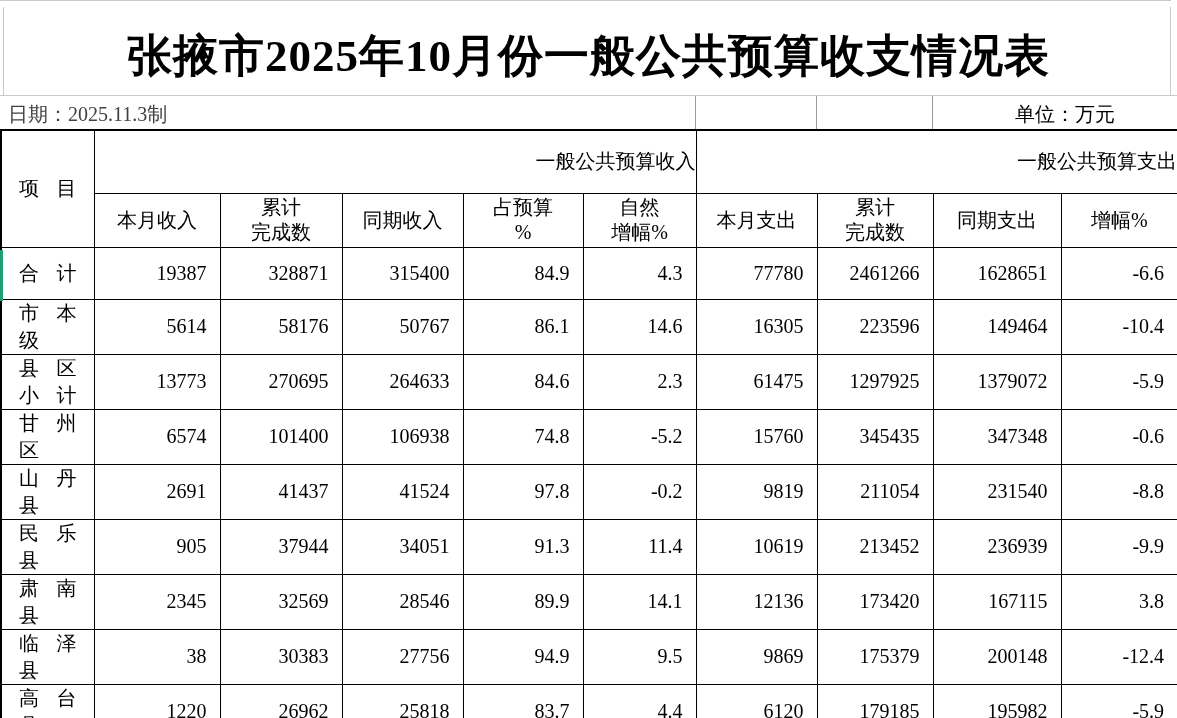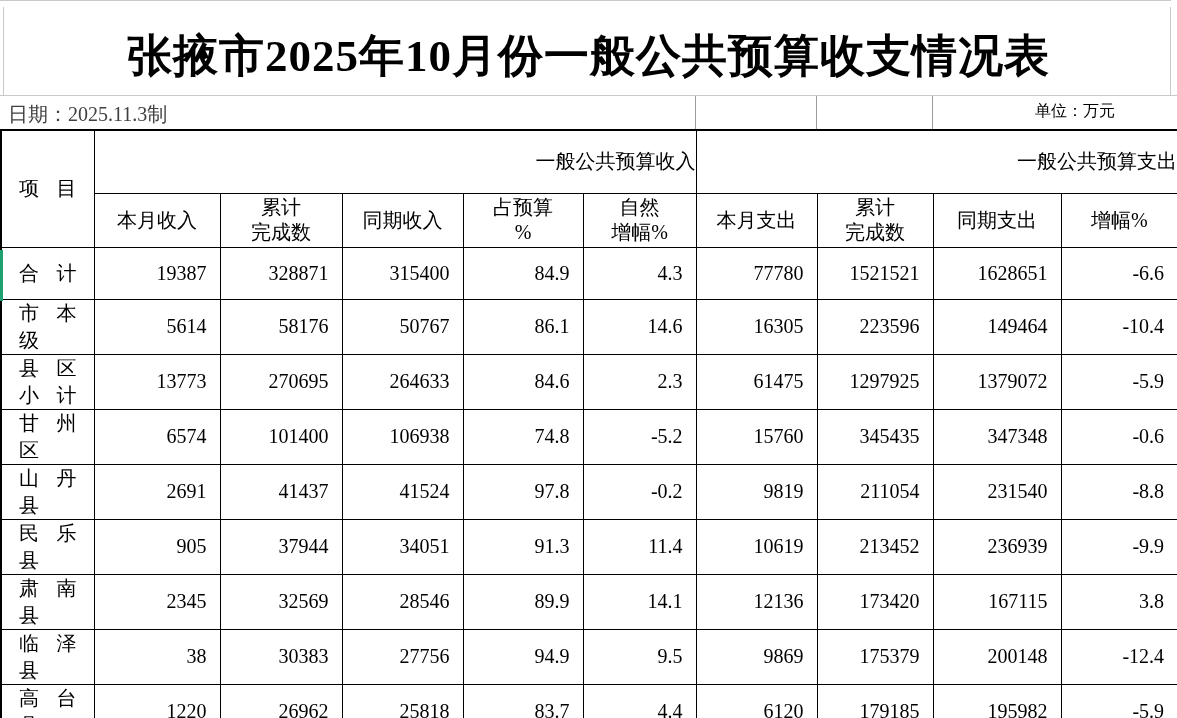--- a/index.html
+++ b/index.html
@@ -18,21 +18,21 @@
 
   #report-title {
     position:absolute; left:0; top:26px; width:1177px;
     text-align:center; font-family:Liberation Serif, serif;
     font-weight:bold; font-size:45px; letter-spacing:1px; color:#000;
   }
   #date-label {
     position:absolute; left:8px; top:101px; font-size:20px; color:#404040;
   }
   #unit-label {
-    position:absolute; right:62px; top:101px; font-size:16px; color:#000;
+    position:absolute; right:62px; top:101px; font-size:20px; color:#000;
   }
 
   table#budget-table {
     position:absolute; left:0; top:129px; width:1177px; height:589px;
     border-collapse:collapse; table-layout:fixed;
     border:2px solid #000; font-size:20px; color:#000;
   }
   #budget-table td, #budget-table th {
     border:1px solid #000; font-weight:normal; overflow:hidden;
   }
@@ -107,21 +107,21 @@
       <th class="colhead">增幅%</th>
     </tr>
     <tr class="drow">
       <td class="lbl">合计</td>
       <td class="num">19387</td>
       <td class="num">328871</td>
       <td class="num">315400</td>
       <td class="num">84.9</td>
       <td class="num">4.3</td>
       <td class="num">77780</td>
-      <td class="num">1521521</td>
+      <td class="num">2461266</td>
       <td class="num">1628651</td>
       <td class="num">-6.6</td>
     </tr>
     <tr class="drow">
       <td class="lbl">市本级</td>
       <td class="num">5614</td>
       <td class="num">58176</td>
       <td class="num">50767</td>
       <td class="num">86.1</td>
       <td class="num">14.6</td>

